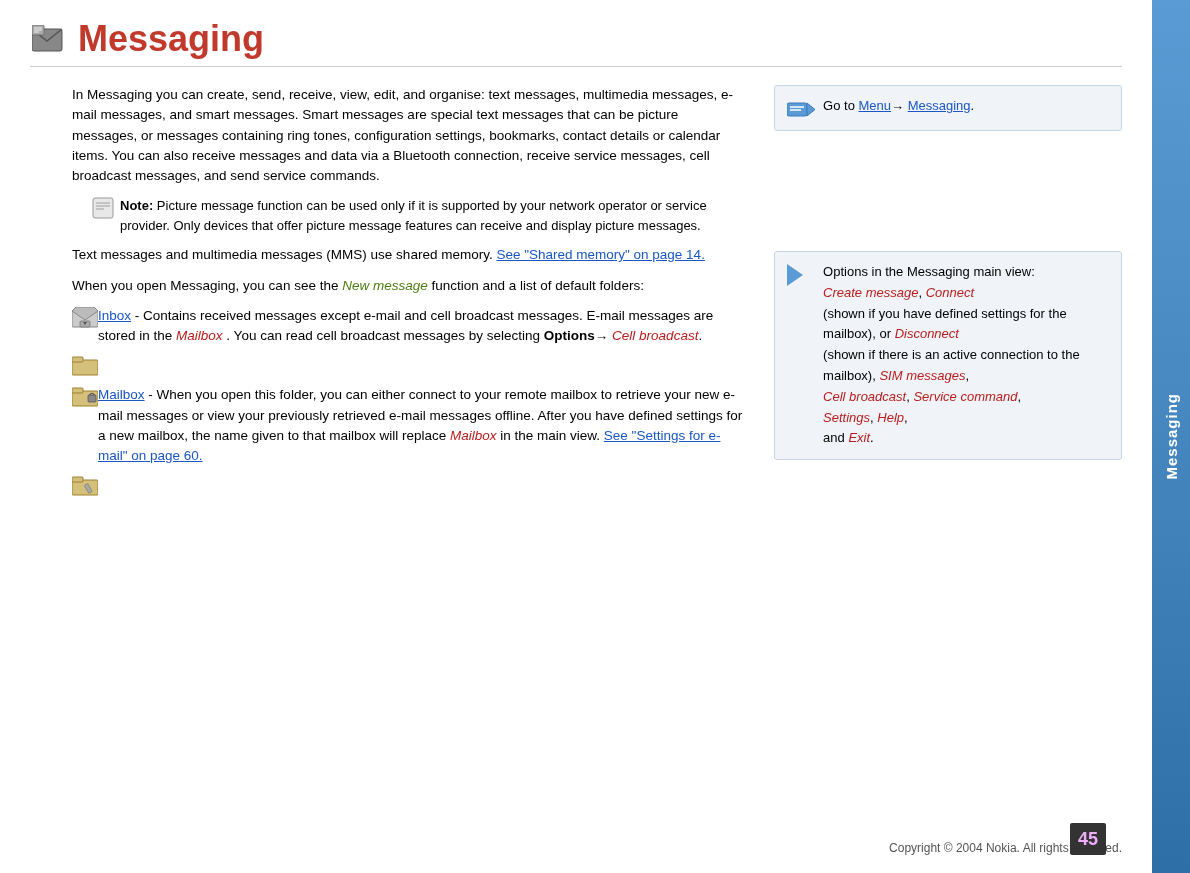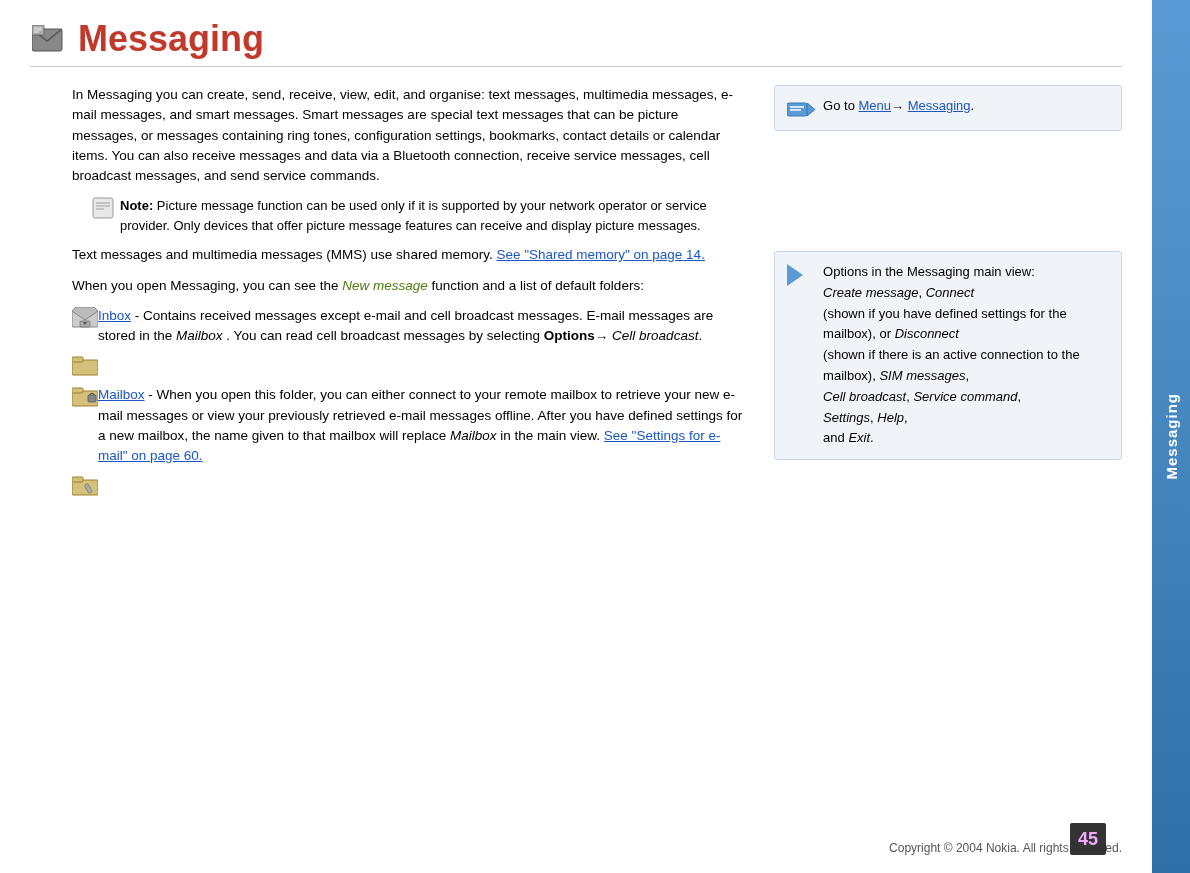--- a/index.html
+++ b/index.html
@@ -101,21 +101,21 @@
       height: 22px;
       margin-top: 1px;
     }
     .note-text {
       font-size: 13px;
       line-height: 1.5;
     }
 
     .link-blue { color: #1a56c4; text-decoration: underline; cursor: pointer; }
     .link-green { color: #4d7c0f; font-style: italic; cursor: pointer; }
-    .link-teal { color: #000000; font-style: italic; cursor: pointer; }
+    .link-teal { color: #b91c1c; font-style: italic; cursor: pointer; }
     .bold { font-weight: bold; }
     .italic { font-style: italic; }
 
     
     .folder-item {
       display: flex;
       align-items: flex-start;
       margin: 8px 0 8px 0;
       gap: 0;
     }

